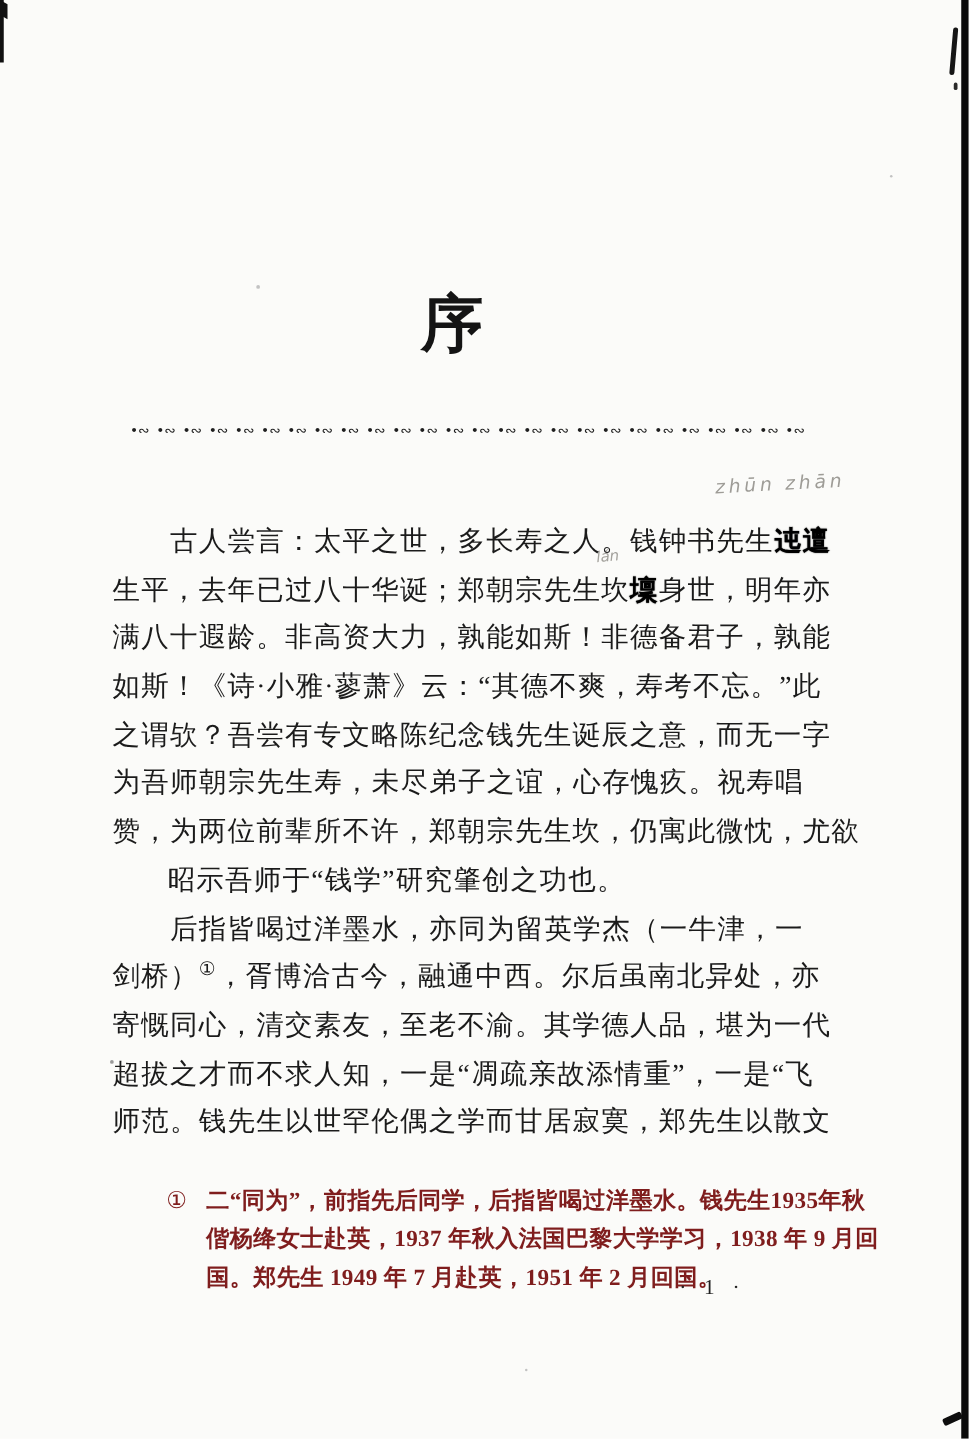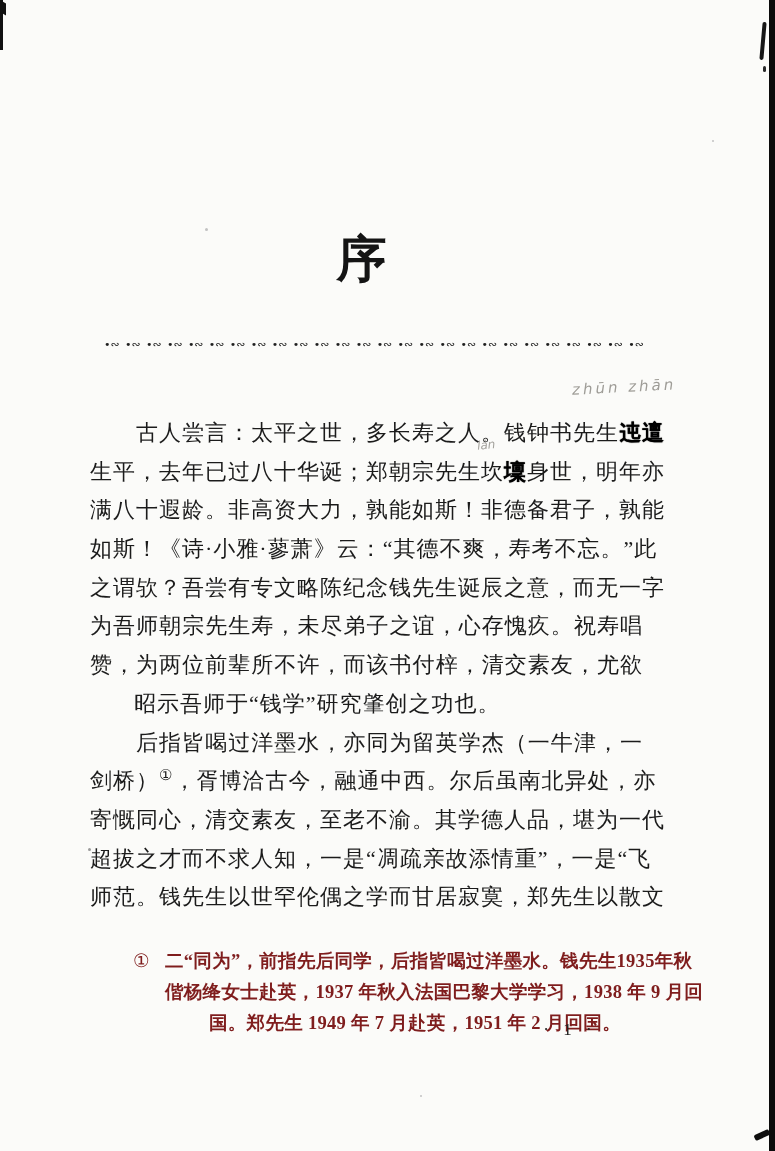--- a/index.html
+++ b/index.html
@@ -64,21 +64,21 @@
   .fnref { font-size:15px; vertical-align:super; line-height:0; }
 
   
   .footnote {
     position:absolute; left:133px; top:946px; width:532px;
     font-size:18.5px; line-height:31px; font-weight:700; color:#7f1d1d;
     letter-spacing:.3px;
   }
   .fn-line { white-space:nowrap; }
   .fn-line .fn-marker { display:inline-block; width:32px; font-weight:400; }
-  .fn-wrap { padding-left:32px;text-align:center; }
+  .fn-wrap { padding-left:32px; }
 
   
   .page-number {
     position:absolute; left:520px; top:1020px; width:100px;
     text-align:center; font-size:17px; color:#222; letter-spacing:5px;
   }
 </style>
 </head>
 <body>
 
@@ -102,21 +102,21 @@
   <div class="hw hw-top">zhūn zhān</div>
   <div class="hw hw-lan">lǎn</div>
 
   <div class="body-text">
     <div class="line indent"><span>古人尝言：太平之世，多长寿之人。钱钟书先生</span><span class="traced">迍邅</span></div>
     <div class="line"><span>生平，去年已过八十华诞；郑朝宗先生坎</span><span class="traced">壈</span><span>身世，明年亦</span></div>
     <div class="line">满八十遐龄。非高资大力，孰能如斯！非德备君子，孰能</div>
     <div class="line">如斯！《诗·小雅·蓼萧》云：“其德不爽，寿考不忘。”此</div>
     <div class="line">之谓欤？吾尝有专文略陈纪念钱先生诞辰之意，而无一字</div>
     <div class="line">为吾师朝宗先生寿，未尽弟子之谊，心存愧疚。祝寿唱</div>
-    <div class="line">赞，为两位前辈所不许，而该书付梓，清交素友，尤欲</div>
+    <div class="line">赞，为两位前辈所不许，郑朝宗先生坎，仍寓此微忱，尤欲</div>
     <div class="line endline">昭示吾师于“钱学”研究肇创之功也。</div>
     <div class="line indent">后指皆喝过洋墨水，亦同为留英学杰（一牛津，一</div>
     <div class="line"><span>剑桥）</span><span class="fnref">①</span><span>，胥博洽古今，融通中西。尔后虽南北异处，亦</span></div>
     <div class="line">寄慨同心，清交素友，至老不渝。其学德人品，堪为一代</div>
     <div class="line">超拔之才而不求人知，一是“凋疏亲故添情重”，一是“飞</div>
     <div class="line">师范。钱先生以世罕伦偶之学而甘居寂寞，郑先生以散文</div>
   </div>
 
   <div class="footnote">
     <div class="fn-line"><span class="fn-marker">①</span><span>二“同为”，前指先后同学，后指皆喝过洋墨水。钱先生1935年秋</span></div>

